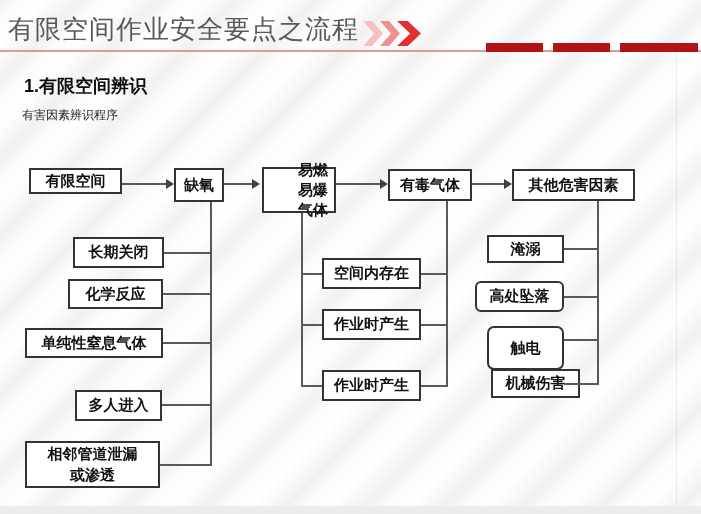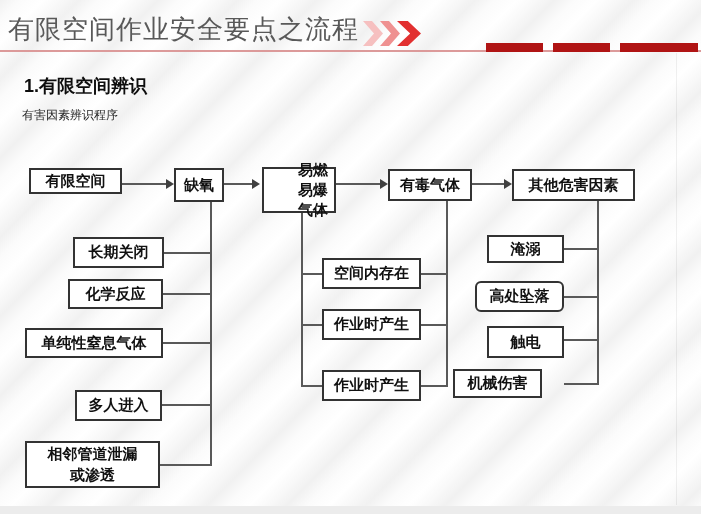--- a/index.html
+++ b/index.html
@@ -141,19 +141,19 @@
   <div class="node" style="left:322px; top:370px; width:99px; height:31px;">作业时产生</div>
   <div class="hline" style="left:301px; top:385px; width:21px;"></div>
   <div class="hline" style="left:421px; top:385px; width:27px;"></div>
 
   <div class="node" style="left:487px; top:235px; width:77px; height:28px;">淹溺</div>
   <div class="hline" style="left:564px; top:248px; width:35px;"></div>
 
   <div class="node" style="left:475px; top:281px; width:89px; height:31px;border-radius:6px;">高处坠落</div>
   <div class="hline" style="left:564px; top:296px; width:35px;"></div>
 
-  <div class="node" style="left:487px; top:326px; width:77px; height:32px;">触电</div>
+  <div class="node" style="left:487px; top:326px; width:77px; height:44px;border-radius:7px;">触电</div>
   <div class="hline" style="left:564px; top:339px; width:35px;"></div>
 
-  <div class="node" style="left:453px; top:369px; width:89px; height:29px;">机械伤害</div>
+  <div class="node" style="left:491px; top:369px; width:89px; height:29px;">机械伤害</div>
   <div class="hline" style="left:564px; top:383px; width:35px;"></div>
 
 </div>
 
 </body></html>

